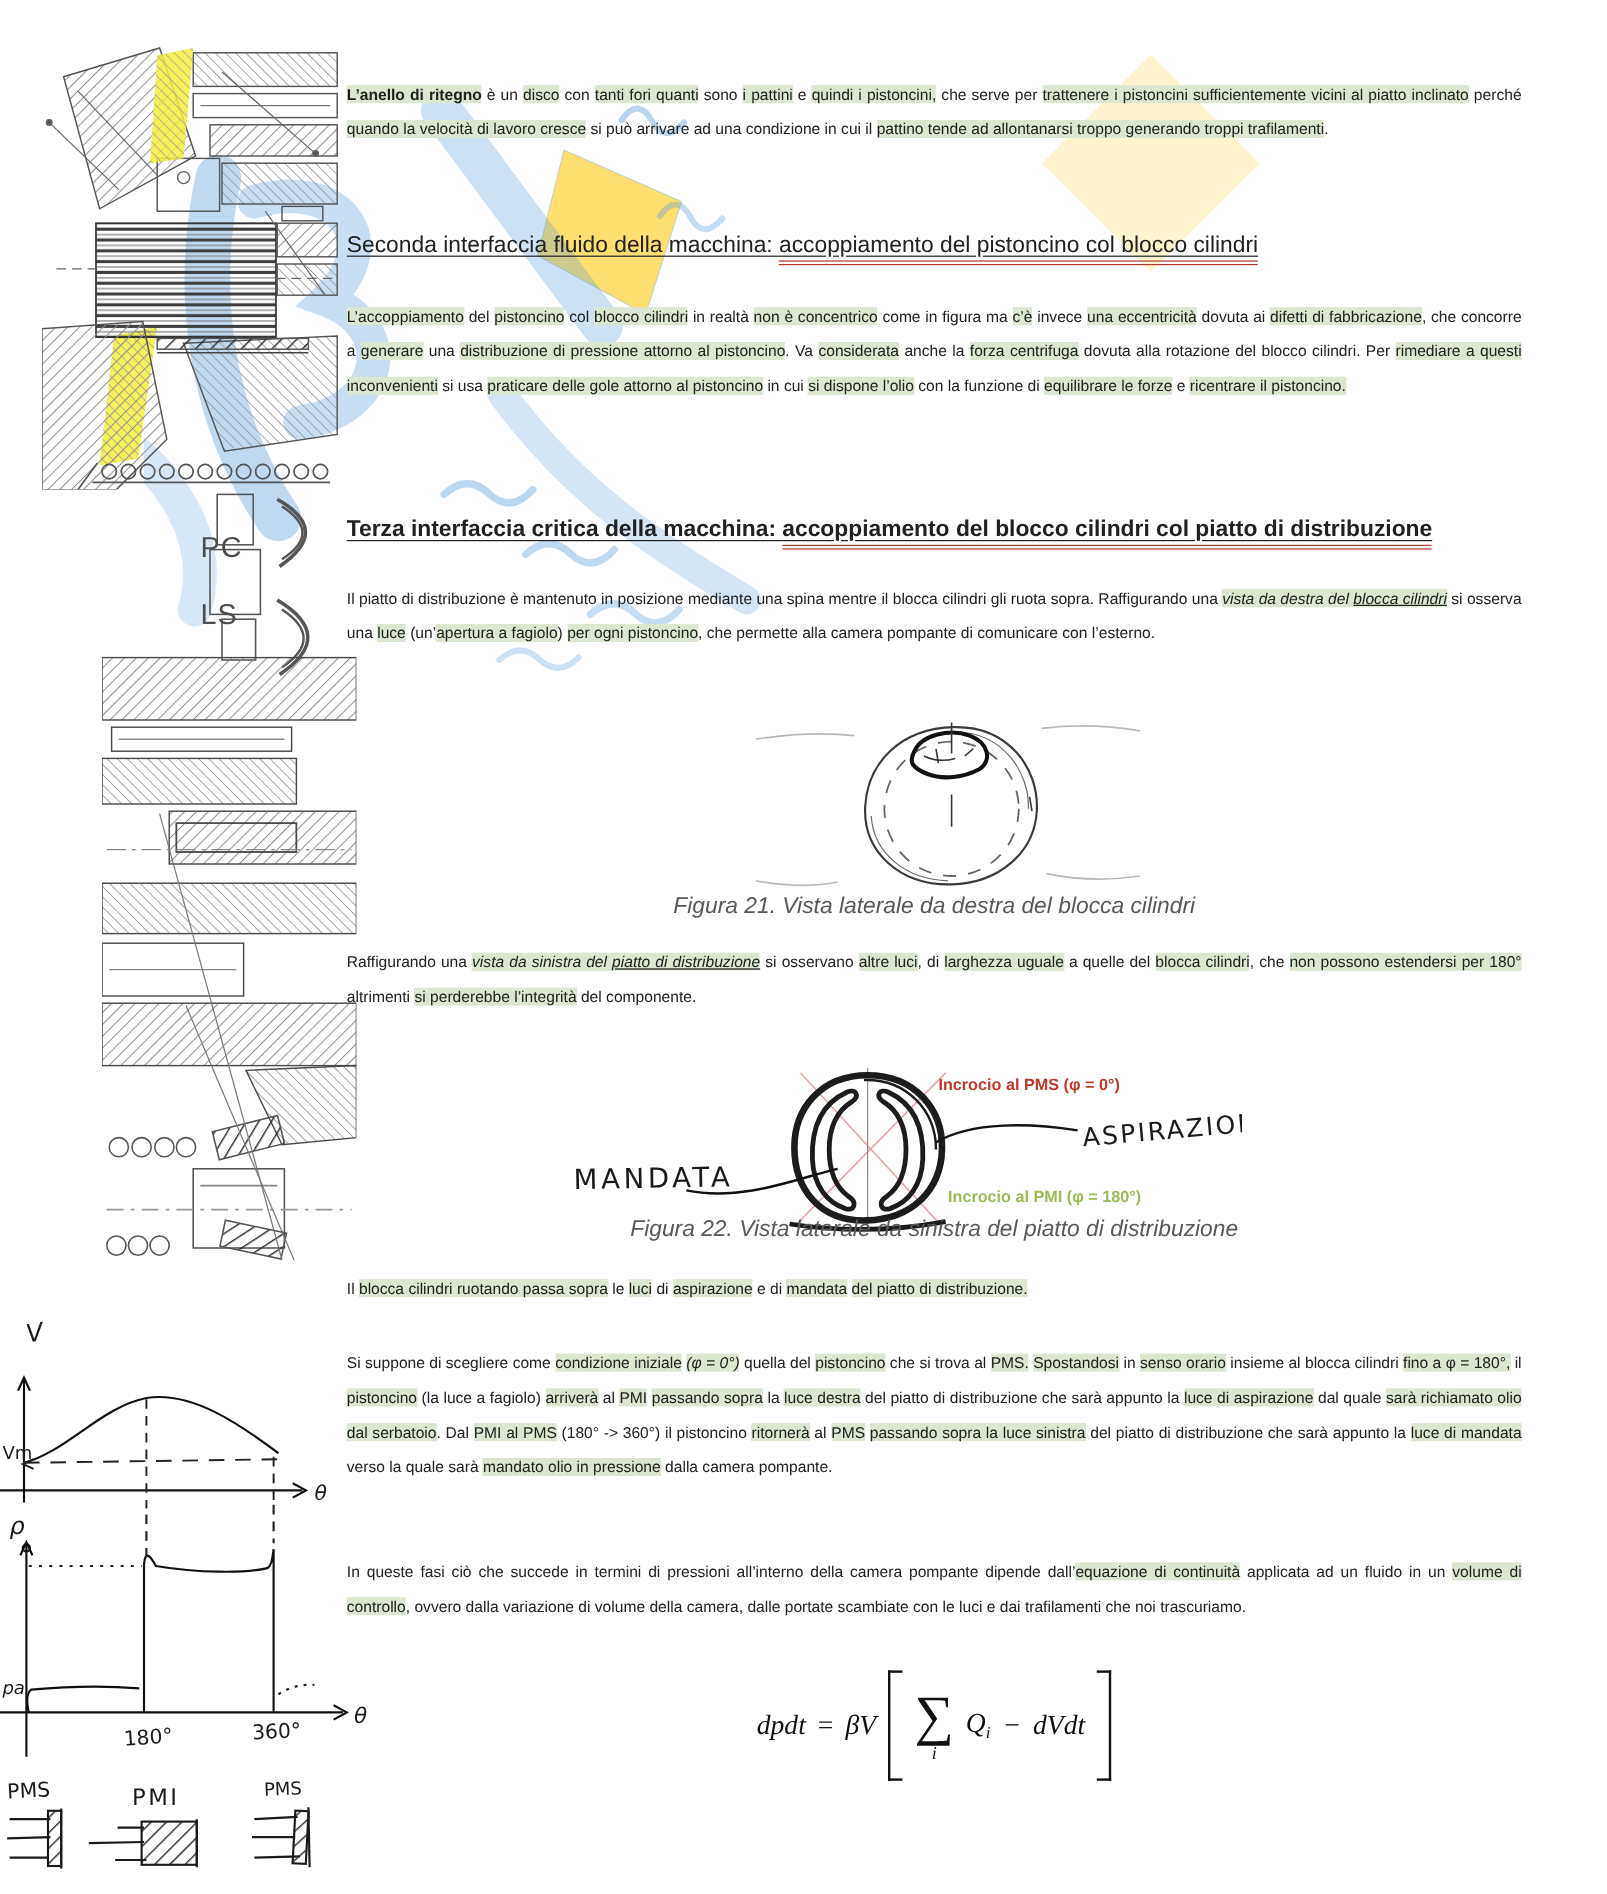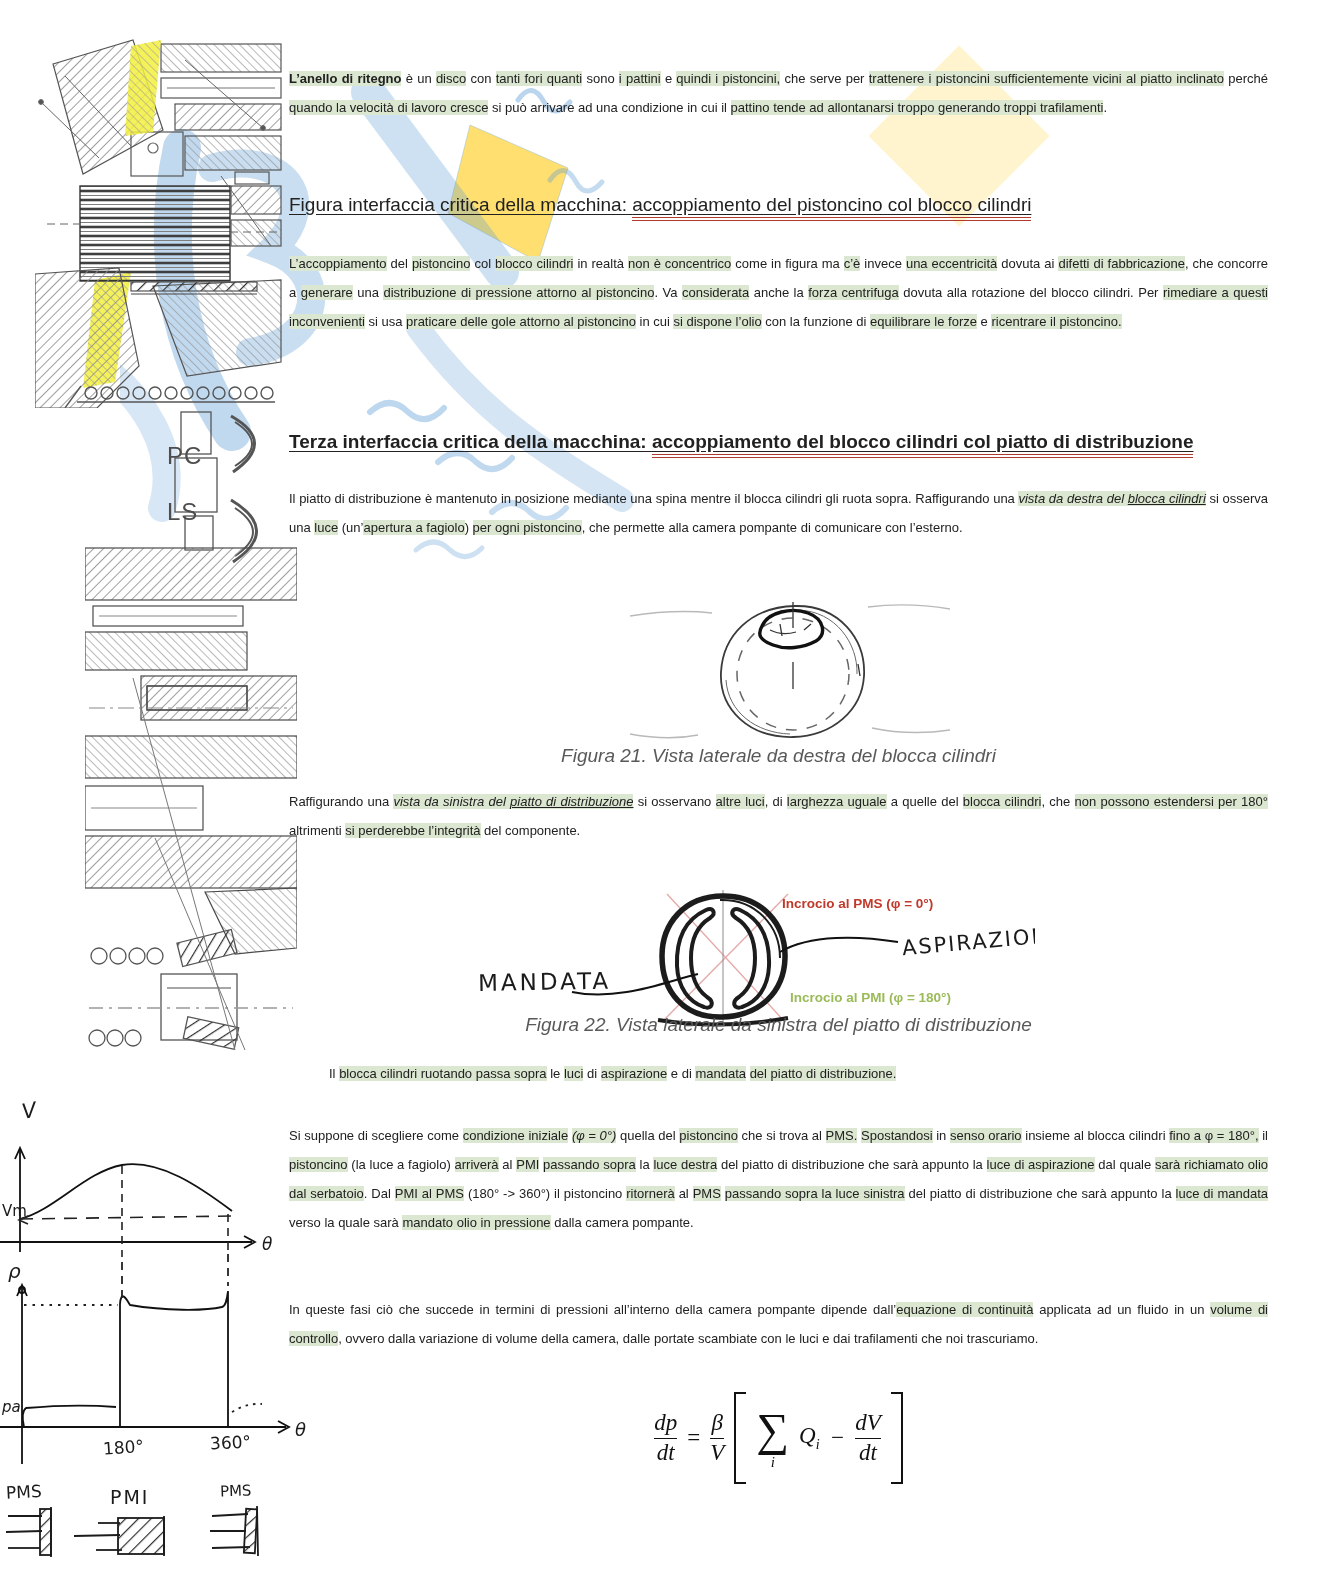--- a/index.html
+++ b/index.html
@@ -26,21 +26,21 @@
   svg text{font-family:"Liberation Sans",sans-serif;}
   .pcls{font-size:24px;fill:#4d4d4d;letter-spacing:1px;}
   .hand{font-family:"DejaVu Sans",sans-serif;fill:#1b1b1b;}
   .red-note{fill:var(--redlabel);font-weight:bold;font-size:13.5px;}
   .green-note{fill:var(--greenlabel);font-weight:bold;font-size:13.5px;}
   .figline{stroke:#1b1b1b;fill:none;}
   
   .formula{position:absolute;left:289px;width:979px;top:1392px;display:flex;
       justify-content:center;align-items:center;gap:10px;
       font-family:"Liberation Serif",serif;font-style:italic;font-size:23px;color:#111;}
-  .frac{display:inline-flex;flex-direction:column;align-items:center;line-height:1.05;}
+  .frac{display:inline-flex;flex-direction:row;align-items:center;line-height:1.05;}
   .frac .bar{width:100%;border-top:1.6px solid #111;margin:2px 0;}
   .brkt{width:10px;height:88px;border:2.6px solid #111;}
   .brkt.left{border-right:none;}
   .brkt.right{border-left:none;}
   .sigma-stack{display:inline-flex;flex-direction:column;align-items:center;line-height:1;}
   .sigma{font-size:46px;font-style:normal;}
   .sigma-sub{font-size:15px;margin-top:2px;}
   .qi sub{font-size:14px;}
   .eq{font-style:normal;}
   
@@ -266,21 +266,21 @@
         <line x1="212" y1="70" x2="250" y2="69"></line>
       <rect x="245" y="31" width="11" height="44" fill="url(#h3)" transform="rotate(3 250 53)"></rect>
       <line x1="257" y1="28" x2="258" y2="78"></line>
     </g>
   </svg>
 </div>
 
 <div class="tx" style="top:64px;z-index:3;"><span class="hl bd">L’anello di ritegno</span><span> è un </span><span class="hl">disco</span><span> con </span><span class="hl">tanti fori quanti</span><span> sono </span><span class="hl">i pattini</span><span> e </span><span class="hl">quindi i pistoncini,</span><span> che serve per </span><span class="hl">trattenere i pistoncini sufficientemente vicini al piatto inclinato</span><span> perché </span><span class="hl">quando la velocità di lavoro cresce</span><span> si può arrivare ad una condizione in cui il </span><span class="hl">pattino tende ad allontanarsi troppo generando troppi trafilamenti</span><span>.</span></div>
 
 <div class="heading" style="top:190px;z-index:3;">
-  <span>Figura interfaccia critica della macchina: </span><span class="h-red">accoppiamento del pistoncino col blocco cilindri</span>
+  <span>Seconda interfaccia fluido della macchina: </span><span class="h-red">accoppiamento del pistoncino col blocco cilindri</span>
 </div>
 
 <div class="tx" style="top:249px;z-index:3;"><span class="hl">L’accoppiamento</span><span> del </span><span class="hl">pistoncino</span><span> col </span><span class="hl">blocco cilindri</span><span> in realtà </span><span class="hl">non è concentrico</span><span> come in figura ma </span><span class="hl">c’è</span><span> invece </span><span class="hl">una eccentricità</span><span> dovuta ai </span><span class="hl">difetti di fabbricazione</span><span>, che concorre a </span><span class="hl">generare</span><span> una </span><span class="hl">distribuzione di pressione attorno al pistoncino</span><span>. Va </span><span class="hl">considerata</span><span> anche la </span><span class="hl">forza centrifuga</span><span> dovuta alla rotazione del blocco cilindri. Per </span><span class="hl">rimediare a questi inconvenienti</span><span> si usa </span><span class="hl">praticare delle gole attorno al pistoncino</span><span> in cui </span><span class="hl">si dispone l’olio</span><span> con la funzione di </span><span class="hl">equilibrare le forze</span><span> e </span><span class="hl">ricentrare il pistoncino.</span></div>
 
 <div class="heading" style="top:427px;z-index:3;font-weight:bold;">
   <span>Terza interfaccia critica della macchina: </span><span class="h-red">accoppiamento del blocco cilindri col piatto di distribuzione</span>
 </div>
 
 <div class="tx" style="top:484px;z-index:3;"><span>Il piatto di distribuzione è mantenuto in posizione mediante una spina mentre il blocca cilindri gli ruota sopra. Raffigurando una </span><span class="hl it">vista da destra del </span><span class="hl it un">blocca cilindri</span><span> si osserva una </span><span class="hl">luce</span><span> (un’</span><span class="hl">apertura a fagiolo</span><span>) </span><span class="hl">per ogni pistoncino</span><span>, che permette alla camera pompante di comunicare con l’esterno.</span></div>
 
@@ -332,21 +332,21 @@
     <text class="hand" x="8" y="108" font-size="23" letter-spacing="3" transform="rotate(-1 60 100)">MANDATA</text>
     <path d="M102,110 C150,120 200,98 228,92" stroke="#111" stroke-width="2" fill="none"></path>
     <text class="hand" x="432" y="70" font-size="21" letter-spacing="2" transform="rotate(-5 470 64)">ASPIRAZIONE</text>
     <path d="M310,70 C340,52 390,54 428,60" stroke="#111" stroke-width="2" fill="none"></path>
     <text class="red-note" x="312" y="26">Incrocio al PMS (φ = 0°)</text>
     <text class="green-note" x="320" y="120">Incrocio al PMI (φ = 180°)</text>
   </svg>
 </div>
 <div class="caption" style="top:992px;z-index:3;margin-top:22px;">Figura 22. Vista laterale da sinistra del piatto di distribuzione</div>
 
-<div class="tx" style="top:1059px;z-index:3;margin-left:40px;"><span>Il </span><span class="hl">blocca cilindri ruotando passa sopra</span><span> le </span><span class="hl">luci</span><span> di </span><span class="hl">aspirazione</span><span> e di </span><span class="hl">mandata</span><span> </span><span class="hl">del piatto di distribuzione.</span></div>
+<div class="tx" style="top:1059px;z-index:3;"><span>Il </span><span class="hl">blocca cilindri ruotando passa sopra</span><span> le </span><span class="hl">luci</span><span> di </span><span class="hl">aspirazione</span><span> e di </span><span class="hl">mandata</span><span> </span><span class="hl">del piatto di distribuzione.</span></div>
 
 <div class="tx" style="top:1121px;z-index:3;"><span>Si suppone di scegliere come </span><span class="hl">condizione iniziale</span><span> </span><span class="hl it">(φ = 0°)</span><span> quella del </span><span class="hl">pistoncino</span><span> che si trova al </span><span class="hl">PMS.</span><span> </span><span class="hl">Spostandosi</span><span> in </span><span class="hl">senso orario</span><span> insieme al blocca cilindri </span><span class="hl">fino a φ = 180°,</span><span> il </span><span class="hl">pistoncino</span><span> (la luce a fagiolo) </span><span class="hl">arriverà</span><span> al </span><span class="hl">PMI</span><span> </span><span class="hl">passando sopra</span><span> la </span><span class="hl">luce destra</span><span> del piatto di distribuzione che sarà appunto la </span><span class="hl">luce di aspirazione</span><span> dal quale </span><span class="hl">sarà richiamato olio dal serbatoio</span><span>. Dal </span><span class="hl">PMI al PMS</span><span> (180° -&gt; 360°) il pistoncino </span><span class="hl">ritornerà</span><span> al </span><span class="hl">PMS</span><span> </span><span class="hl">passando sopra la luce sinistra</span><span> del piatto di distribuzione che sarà appunto la </span><span class="hl">luce di mandata</span><span> verso la quale sarà </span><span class="hl">mandato olio in pressione</span><span> dalla camera pompante.</span></div>
 
 <div class="tx" style="top:1295px;z-index:3;"><span>In queste fasi ciò che succede in termini di pressioni all’interno della camera pompante dipende dall’</span><span class="hl">equazione di continuità</span><span> applicata ad un fluido in un </span><span class="hl">volume di controllo</span><span>, ovvero dalla variazione di volume della camera, dalle portate scambiate con le luci e dai trafilamenti che noi trascuriamo.</span></div>
 
 <div class="formula" style="z-index:3;">
   <span class="frac">
     <span>dp</span>
       <span class="bar"></span>
       <span>dt</span>

